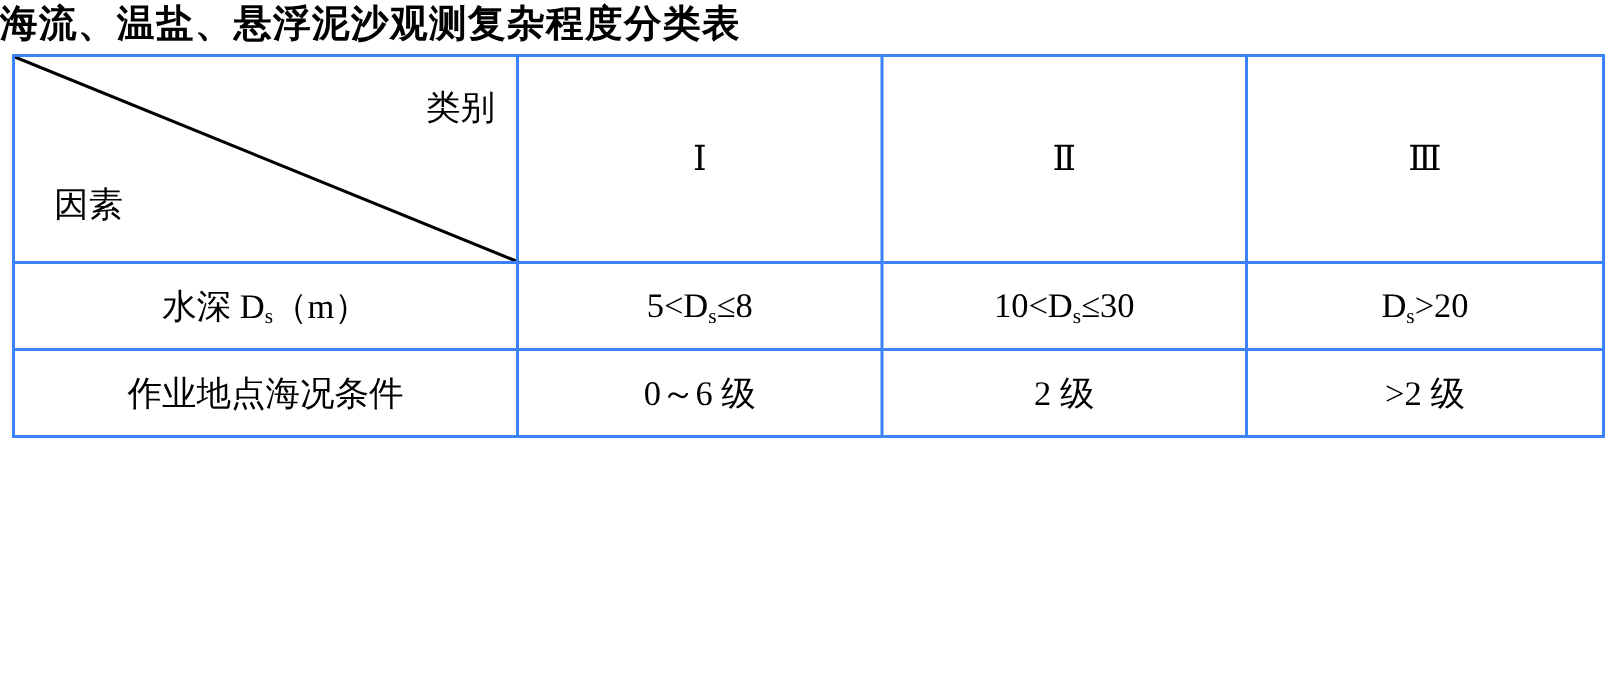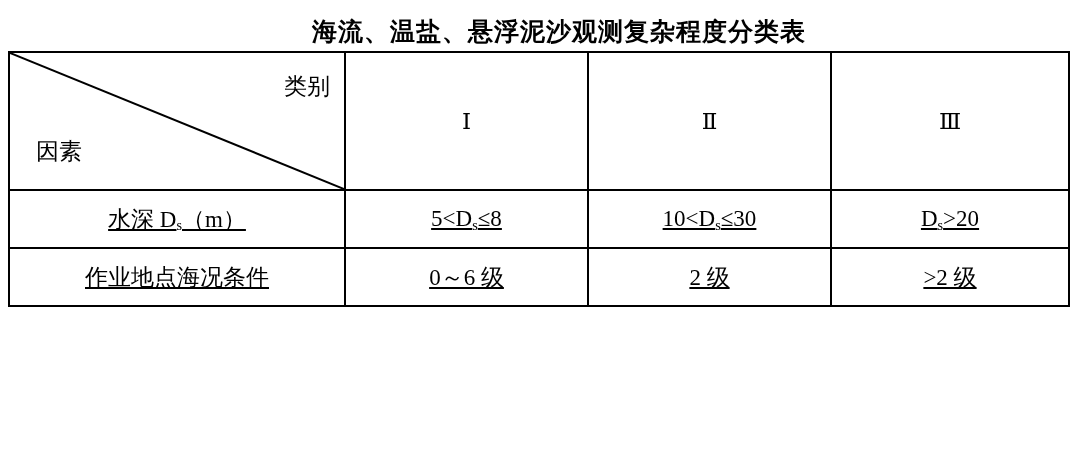--- a/index.html
+++ b/index.html
@@ -14,38 +14,36 @@
     color: #000000;
     overflow: hidden;
   }
   .page {
     position: relative;
     width: 1072px;
     height: 454px;
     box-sizing: border-box;
   }
   .title {
-    text-align: center;
     font-size: 25px;
     font-weight: bold;
     letter-spacing: 1px;
     line-height: 30px;
-    padding-top: 17px;
+    padding-top: 2px;
     padding-bottom: 4px;
     font-family: "Liberation Serif", "DejaVu Serif", serif;
-    margin-left: 46px;
   }
   table.classification {
     border-collapse: collapse;
     width: 1060px;
     margin-left: 8px;
     table-layout: fixed;
   }
   table.classification td {
-    border: 2px solid #000000;
+    border: 2px solid #3b82f6;
     text-align: center;
     vertical-align: middle;
     font-size: 23px;
     font-family: "Liberation Serif", "DejaVu Serif", serif;
     padding: 2px 4px;
   }
   
   col.c0 { width: 336px; }
   col.c1 { width: 243px; }
   col.c2 { width: 243px; }
@@ -83,21 +81,21 @@
     height: 132px;
   }
   .row-label {
     font-size: 23px;
     white-space: nowrap;
   }
   .data-cell {
     font-size: 23px;
     white-space: nowrap;
   }
-  .r-h { height: 58px; text-decoration: underline; }
+  .r-h { height: 58px; }
   sub {
     font-size: 0.62em;
     vertical-align: baseline;
     position: relative;
     bottom: -0.28em;
   }
 </style>
 </head>
 <body>
 

